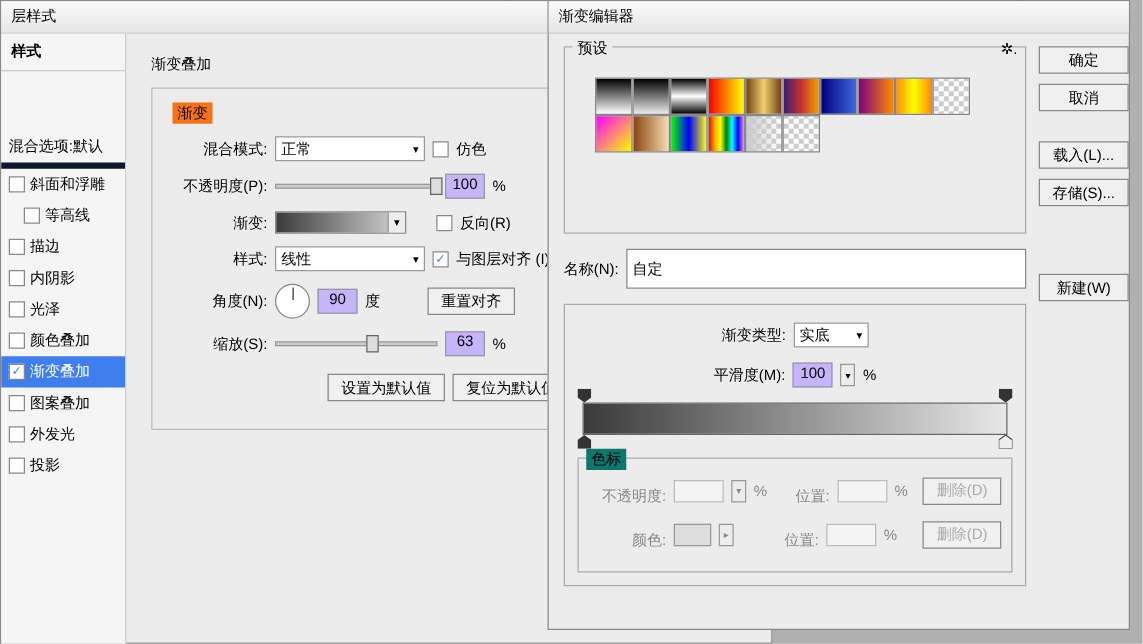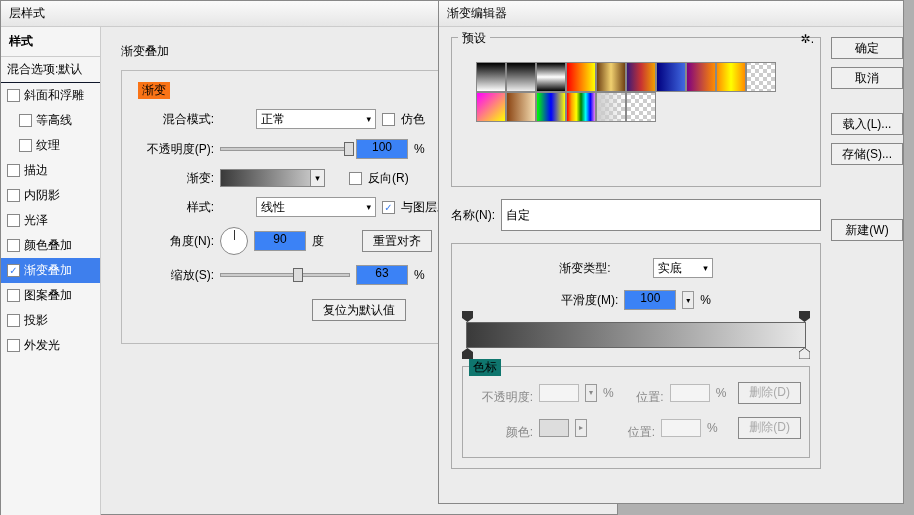--- a/index.html
+++ b/index.html
@@ -17,25 +17,25 @@
 .chk { width: 13px; height: 13px; border: 1px solid #888; background: #fff; display: inline-block; flex-shrink: 0; }
 .chk.checked::after { content: "✓"; display: block; font-size: 10px; line-height: 11px; text-align: center; color: #3e7fed; }
 
 .ls-main { flex: 1; padding: 16px 20px; }
 .section-title { margin-bottom: 10px; }
 .fieldset { border: 1px solid #bbb; padding: 12px; }
 .fieldset-title { margin: -20px 0 10px 4px; background: #f97316; display: inline-block; padding: 0 4px; }
 .row { display: flex; align-items: center; margin-bottom: 10px; gap: 6px; }
 .row label { width: 80px; text-align: right; }
 
-.combo { height: 20px; border: 1px solid #999; background: #fff; padding: 0 4px; display: flex; align-items: center; justify-content: space-between; margin-left: 36px; }
+.combo { height: 20px; border: 1px solid #999; background: #fff; padding: 0 4px; display: flex; align-items: center; justify-content: space-between; }
 .combo .arrow { font-size: 9px; }
 .slider-track { height: 4px; background: #ccc; border: 1px solid #999; position: relative; }
 .slider-thumb { width: 10px; height: 14px; background: #ddd; border: 1px solid #666; position: absolute; top: -6px; transform: translateX(-50%); }
-.num-input { width: 52px; height: 20px; border: 1px solid #999; background: #3b82f6; text-align: center; padding: 0 2px; }
+.num-input { width: 32px; height: 20px; border: 1px solid #999; background: #c4b5fd; text-align: center; padding: 0 2px; }
 .btn { height: 22px; padding: 0 10px; background: #f0f0f0; border: 1px solid #888; cursor: pointer; display: inline-flex; align-items: center; justify-content: center; }
 .btn.wide { width: 72px; }
 
 .dial { width: 28px; height: 28px; border: 1px solid #888; border-radius: 50%; background: #fff; position: relative; }
 .dial::after { content: ""; position: absolute; left: 50%; top: 2px; width: 1px; height: 10px; background: #333; }
 
 .grad-preview { width: 105px; height: 18px; border: 1px solid #888; background: linear-gradient(to right, #3a3a3a, #d8d8d8); display: flex; justify-content: flex-end; align-items: center; }
 .grad-preview .arrow { background: #eee; width: 14px; height: 16px; border-left: 1px solid #888; font-size: 9px; display: flex; align-items: center; justify-content: center; }
 
 
@@ -75,33 +75,29 @@
 </head>
 <body>
 
 <div class="watermark">思缘设计论坛  WWW.MISSYUAN.COM</div>
 
 <div class="dialog layer-style-dialog">
   <div class="titlebar">层样式</div>
   <div class="ls-body">
     <div class="ls-sidebar">
       <div class="ls-side-head">样式</div>
-      <div class="ls-side-item" style="border-bottom:1px solid #0f172a;">混合选项:默认</div>
+      <div class="ls-side-item" style="border-bottom:5px solid #0f172a;margin-top:48px;">混合选项:默认</div>
       <div id="sidebar-items">
           <div class="ls-side-item">
             <span class="chk"></span>
             <span>斜面和浮雕</span>
           </div>
           <div class="ls-side-item" style="padding-left: 18px;">
             <span class="chk"></span>
             <span>等高线</span>
-          </div>
-          <div class="ls-side-item" style="padding-left: 18px;">
-            <span class="chk"></span>
-            <span>纹理</span>
           </div>
           <div class="ls-side-item">
             <span class="chk"></span>
             <span>描边</span>
           </div>
           <div class="ls-side-item">
             <span class="chk"></span>
             <span>内阴影</span>
           </div>
           <div class="ls-side-item">
@@ -115,25 +111,25 @@
           <div class="ls-side-item selected">
             <span class="chk checked"></span>
             <span>渐变叠加</span>
           </div>
           <div class="ls-side-item">
             <span class="chk"></span>
             <span>图案叠加</span>
           </div>
           <div class="ls-side-item">
             <span class="chk"></span>
+            <span>外发光</span>
+          </div>
+          <div class="ls-side-item">
+            <span class="chk"></span>
             <span>投影</span>
-          </div>
-          <div class="ls-side-item">
-            <span class="chk"></span>
-            <span>外发光</span>
           </div>
         </div>
     </div>
     <div class="ls-main">
       <div class="section-title">渐变叠加</div>
       <div class="fieldset">
         <div class="fieldset-title">渐变</div>
 
         <div class="row">
           <label>混合模式:</label>
@@ -186,20 +182,21 @@
         <div class="row">
           <label>缩放(S):</label>
           <div class="slider-track" style="width:130px">
               <div class="slider-thumb" style="left:60%"></div>
             </div>
           <div class="num-input">63</div>
           <span>%</span>
         </div>
 
         <div class="row" style="justify-content:center; margin-top:14px;">
+          <div class="btn">设置为默认值</div>
           <div class="btn">复位为默认值</div>
         </div>
       </div>
     </div>
   </div>
 </div>
 
 <div class="dialog grad-editor">
   <div class="titlebar">渐变编辑器</div>
   <div class="ge-body">

